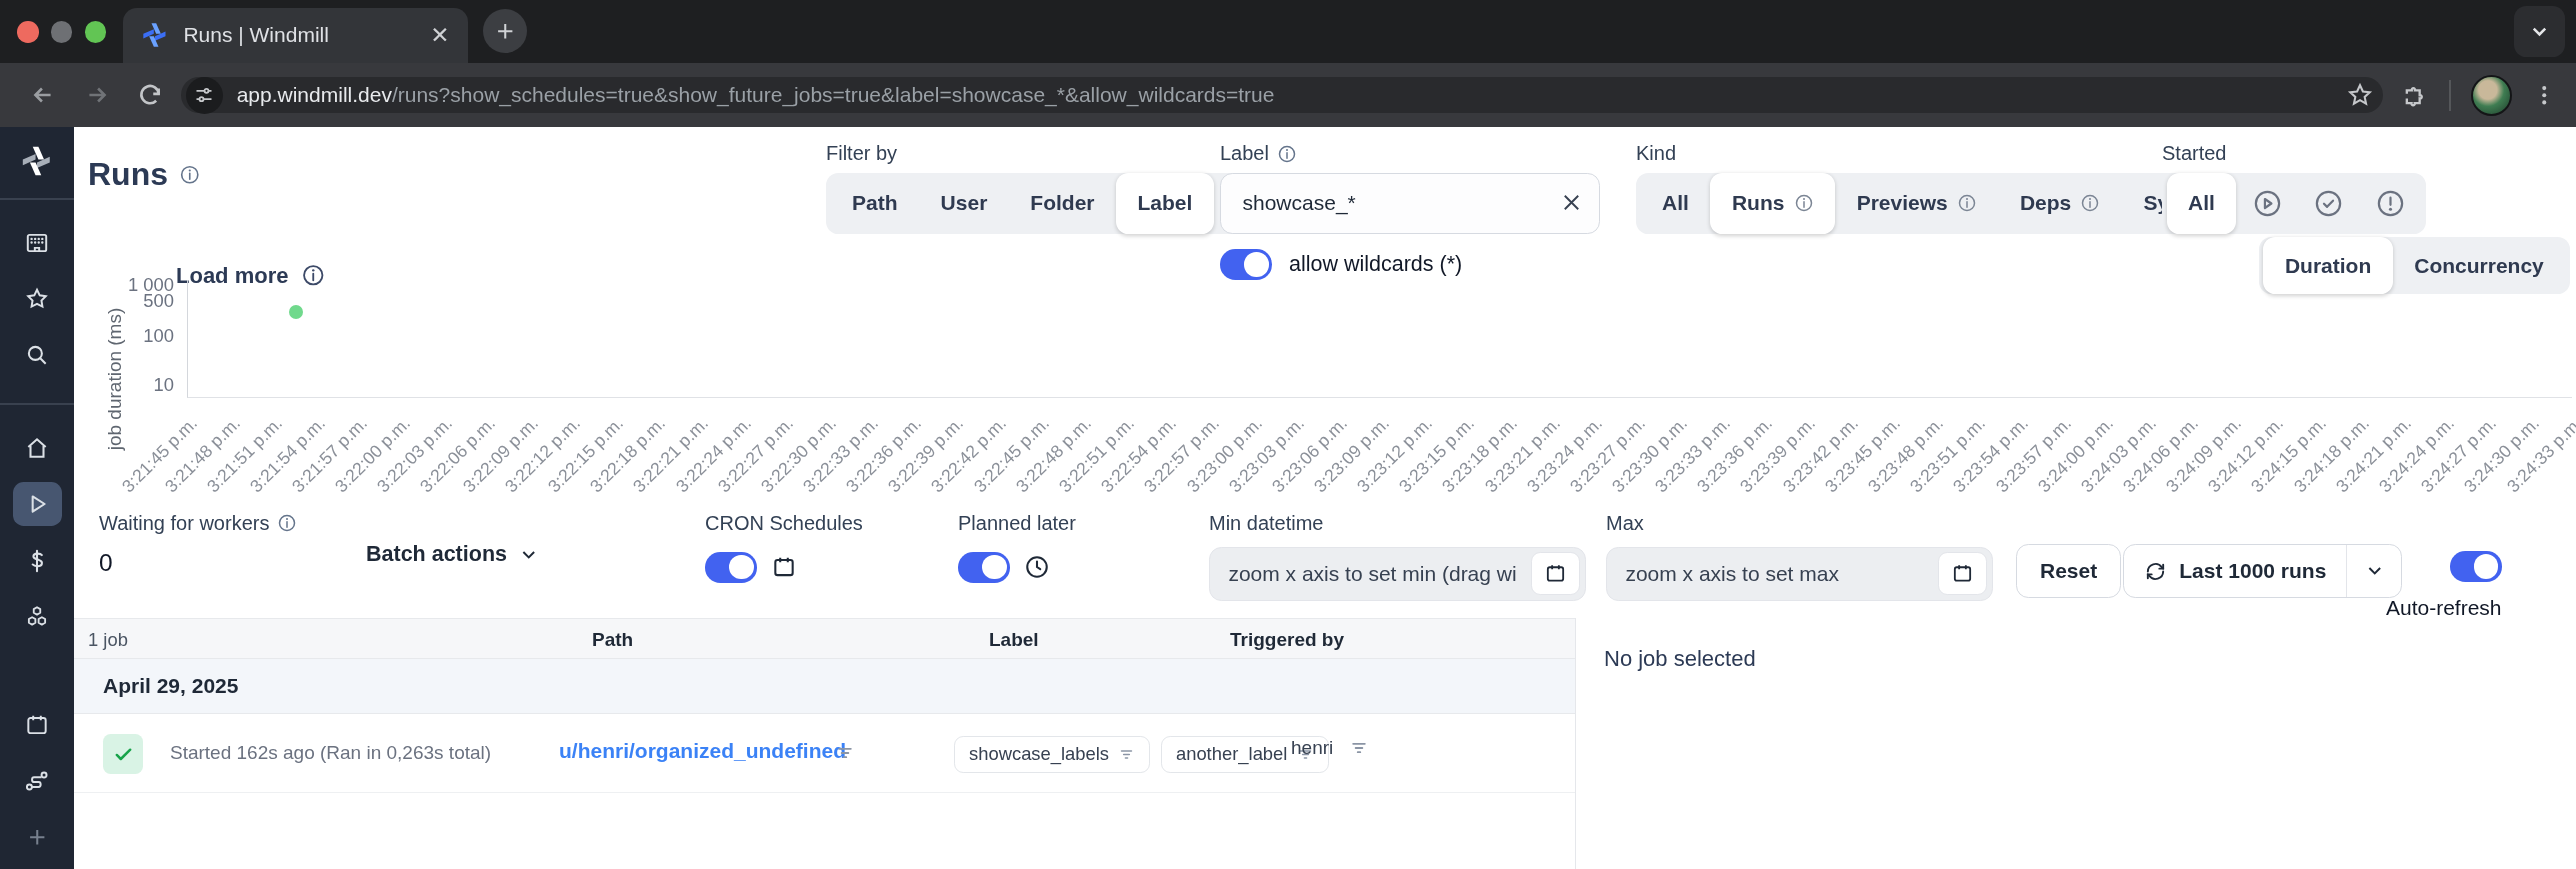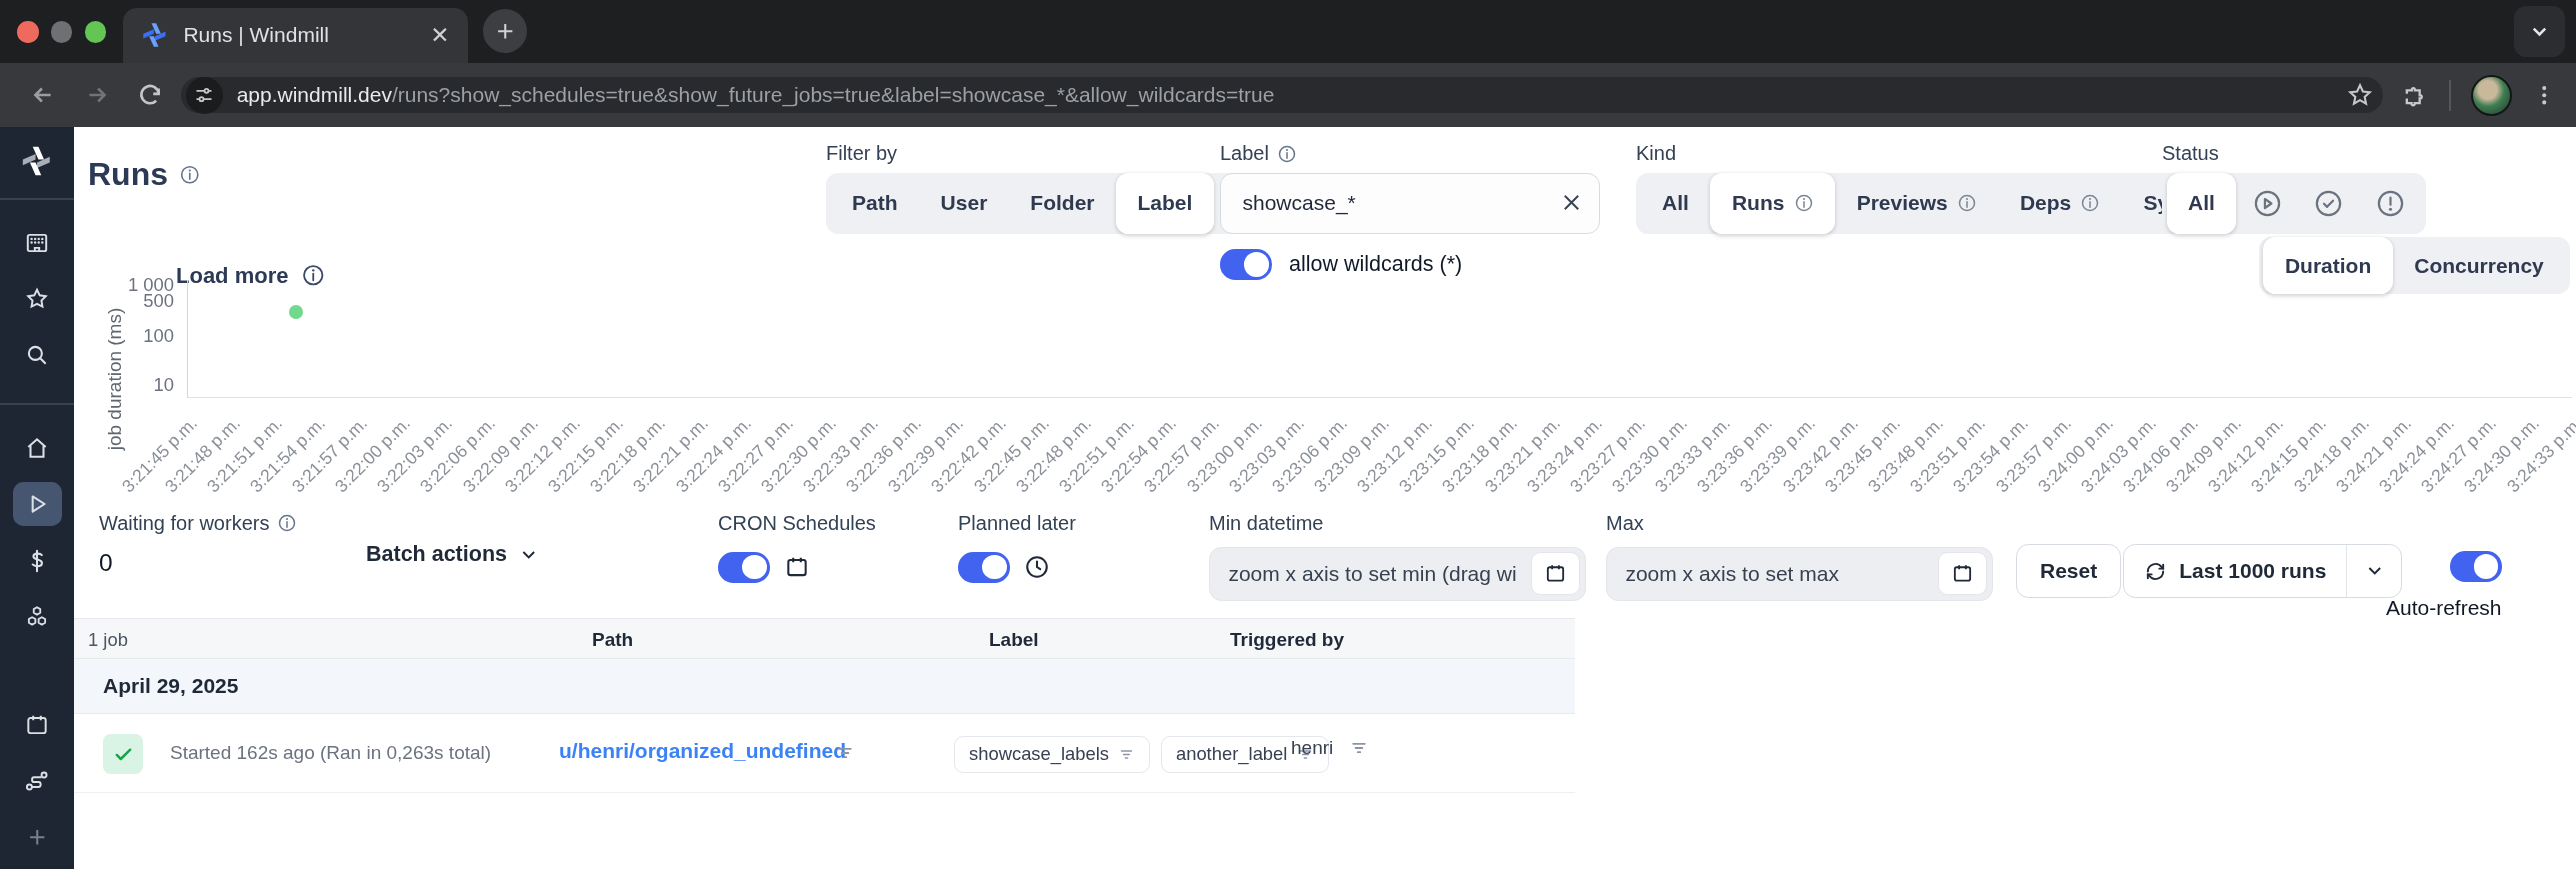--- a/index.html
+++ b/index.html
@@ -366,21 +366,21 @@
                 <circle cx="12" cy="12" r="9"></circle>
                 <path d="M12 10.5V17" stroke-linecap="round"></path>
                 <path d="M12 7.2h.01" stroke-linecap="round" stroke-width="2.4"></path>
               </svg>
             </span>
         </span>
       </div>
     </div>
 
     <div class="grp" style="left:2088px;">
-      <div class="grp-label">Status</div>
+      <div class="grp-label">Started</div>
       <div class="seg">
         <span class="opt sel">All</span>
         <span class="iconbtn-circ">
           <svg width="31" height="31" viewBox="0 0 24 24" stroke="currentColor" stroke-width="1.7" fill="none">
               <circle cx="12" cy="12" r="9"></circle>
               <path d="M10 8.5l5 3.5-5 3.5z" stroke-linejoin="round"></path>
             </svg>
         </span>
         <span class="iconbtn-circ">
           <svg width="31" height="31" viewBox="0 0 24 24" stroke="currentColor" stroke-width="1.7" fill="none">
@@ -501,21 +501,21 @@
 
       <div class="batch">
         <span>Batch actions</span>
         <span>
           <svg width="21.5" height="21.5" viewBox="0 0 24 24" stroke="currentColor" stroke-width="2.2" fill="none">
               <path d="M6 9l6 6 6-6"></path>
             </svg>
         </span>
       </div>
 
-      <div class="ctl" style="left:631px;margin-left:13px;">
+      <div class="ctl" style="left:631px;">
         <div class="ctl-label">CRON Schedules</div>
         <div class="tgl-row">
           <span class="toggle"></span>
           <span>
             <svg width="26" height="26" viewBox="0 0 24 24" stroke="currentColor" stroke-width="1.9" fill="none">
                 <rect x="4" y="5.5" width="16" height="14" rx="2"></rect>
                 <path d="M8.5 3.5v4M15.5 3.5v4"></path>
               </svg>
           </span>
         </div>
@@ -630,17 +630,20 @@
           <span class="trig-wrap">
             <span>henri</span>
             <span class="filt-ic">
               <svg width="20" height="20" viewBox="0 0 24 24" stroke="currentColor" stroke-width="2.2" fill="none" stroke-linecap="round">
                   <path d="M5 7h14M8 12h8M10.5 17h3"></path>
                 </svg>
             </span>
           </span>
         </div>
       </div>
+      <div class="detail">
+        <div class="detail-empty">No job selected</div>
+      </div>
     </div>
 
   </main>
 </div>
 
 
 </body></html>

